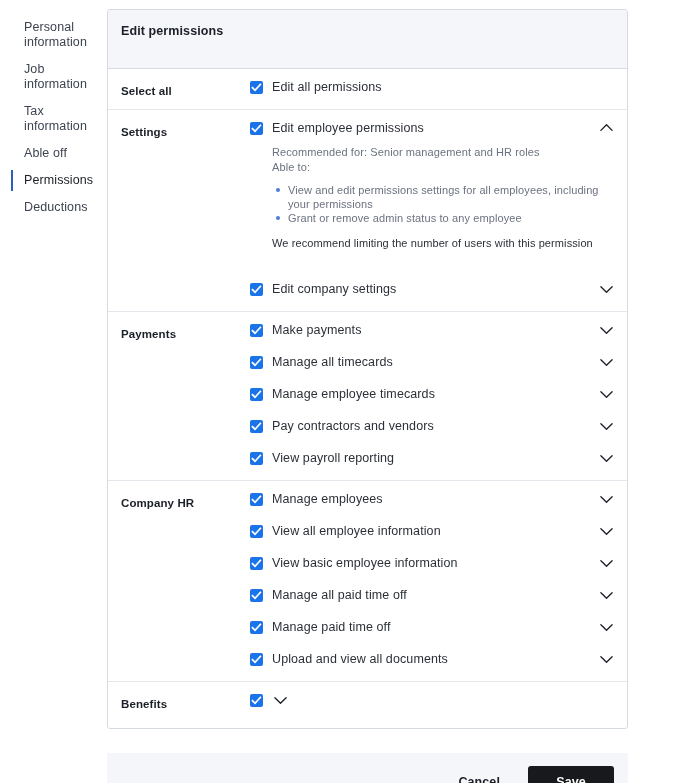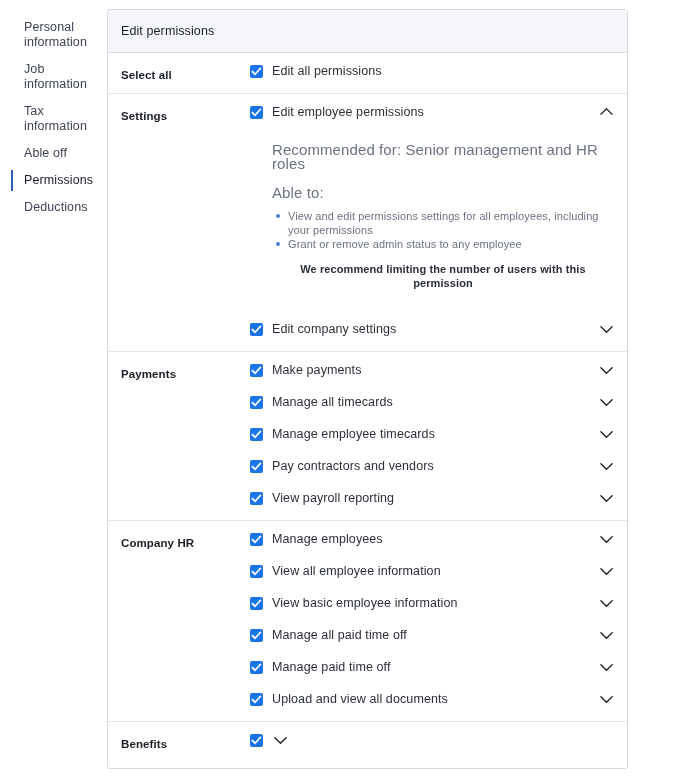--- a/index.html
+++ b/index.html
@@ -60,23 +60,23 @@
   }
   .card {
     border: 1px solid #d6dbe1;
     border-radius: 3px;
     background: #ffffff;
     overflow: hidden;
   }
   .card-header {
     background: #f4f6f9;
     border-bottom: 1px solid #d6dbe1;
-    padding: 14px 0 14px 13px;
+    padding: 14px 0 30px 13px;
     font-size: 12.5px;
-    font-weight: normal;
+    font-weight: bold;
     color: #1b1f27;
     letter-spacing: 0.1px;
   }
 
   
   .section {
     display: flex;
     align-items: flex-start;
     padding: 0 13px;
     border-bottom: 1px solid #e3e7eb;
@@ -141,24 +141,24 @@
     align-items: center;
     justify-content: center;
   }
   .chev svg { display: block; }
 
   
   .perm-detail {
     padding: 2px 0 10px 22px;
   }
   .detail-line {
-    font-size: 15px;
+    font-size: 11px;
     color: #6b7280;
     line-height: 14px;
-    margin: 15px 0 0 0;
+    margin: 1px 0 0 0;
     letter-spacing: 0.1px;
   }
   .detail-list {
     margin: 9px 0 0 0;
     padding: 0;
     list-style: none;
   }
   .detail-list li {
     position: relative;
     padding-left: 16px;
@@ -173,25 +173,24 @@
     left: 4px;
     top: 5px;
     width: 4px;
     height: 4px;
     border-radius: 50%;
     background: #4a7fd4;
   }
   .detail-note {
     margin-top: 11px;
     font-size: 11px;
-    font-weight: bold;
+    font-weight: normal;
     color: #2b3038;
     line-height: 14px;
     letter-spacing: 0.1px;
-    text-align: center;
   }
 
   
   .footer {
     margin-top: 24px;
     background: #f4f6f9;
     height: 57px;
     display: flex;
     align-items: center;
     justify-content: flex-end;

